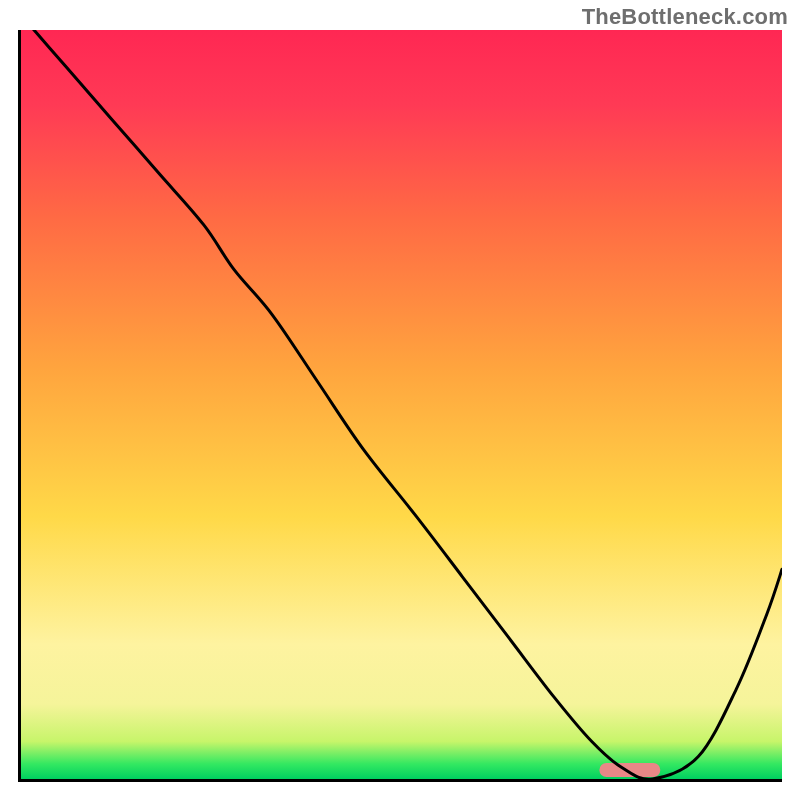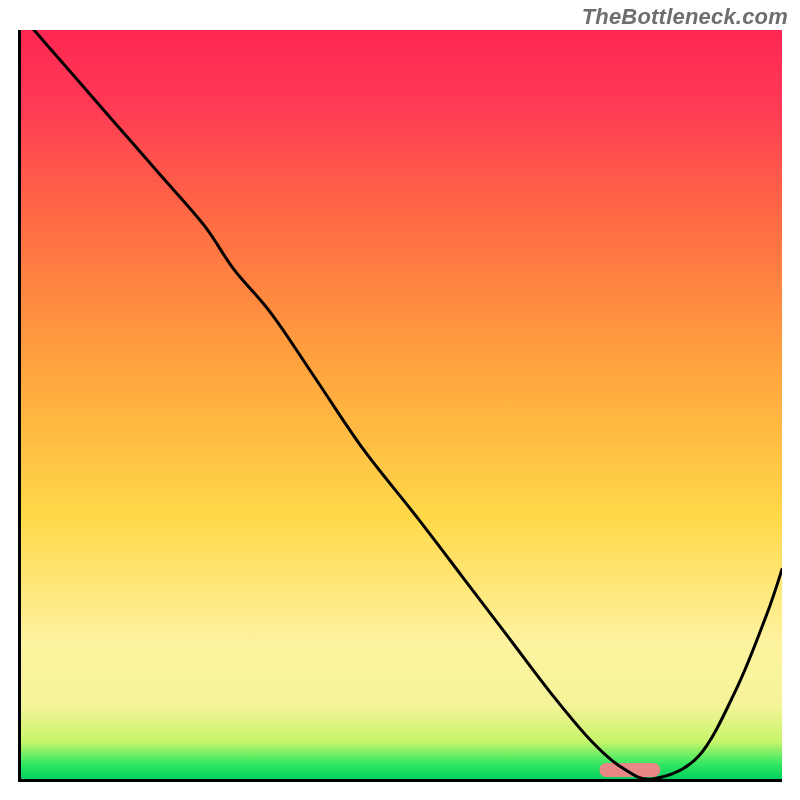--- a/index.html
+++ b/index.html
@@ -13,21 +13,20 @@
   }
   .watermark {
     position: absolute;
     top: 4px;
     right: 12px;
     font-size: 22px;
     font-weight: 600;
     color: #6e6e6e;
     letter-spacing: 0.2px;
     z-index: 10;
-    font-style: italic;
   }
   .chart-frame {
     position: absolute;
     left: 18px;
     top: 30px;
     width: 764px;
     height: 752px;
     border-left: 3px solid #000;
     border-bottom: 3px solid #000;
     box-sizing: border-box;

